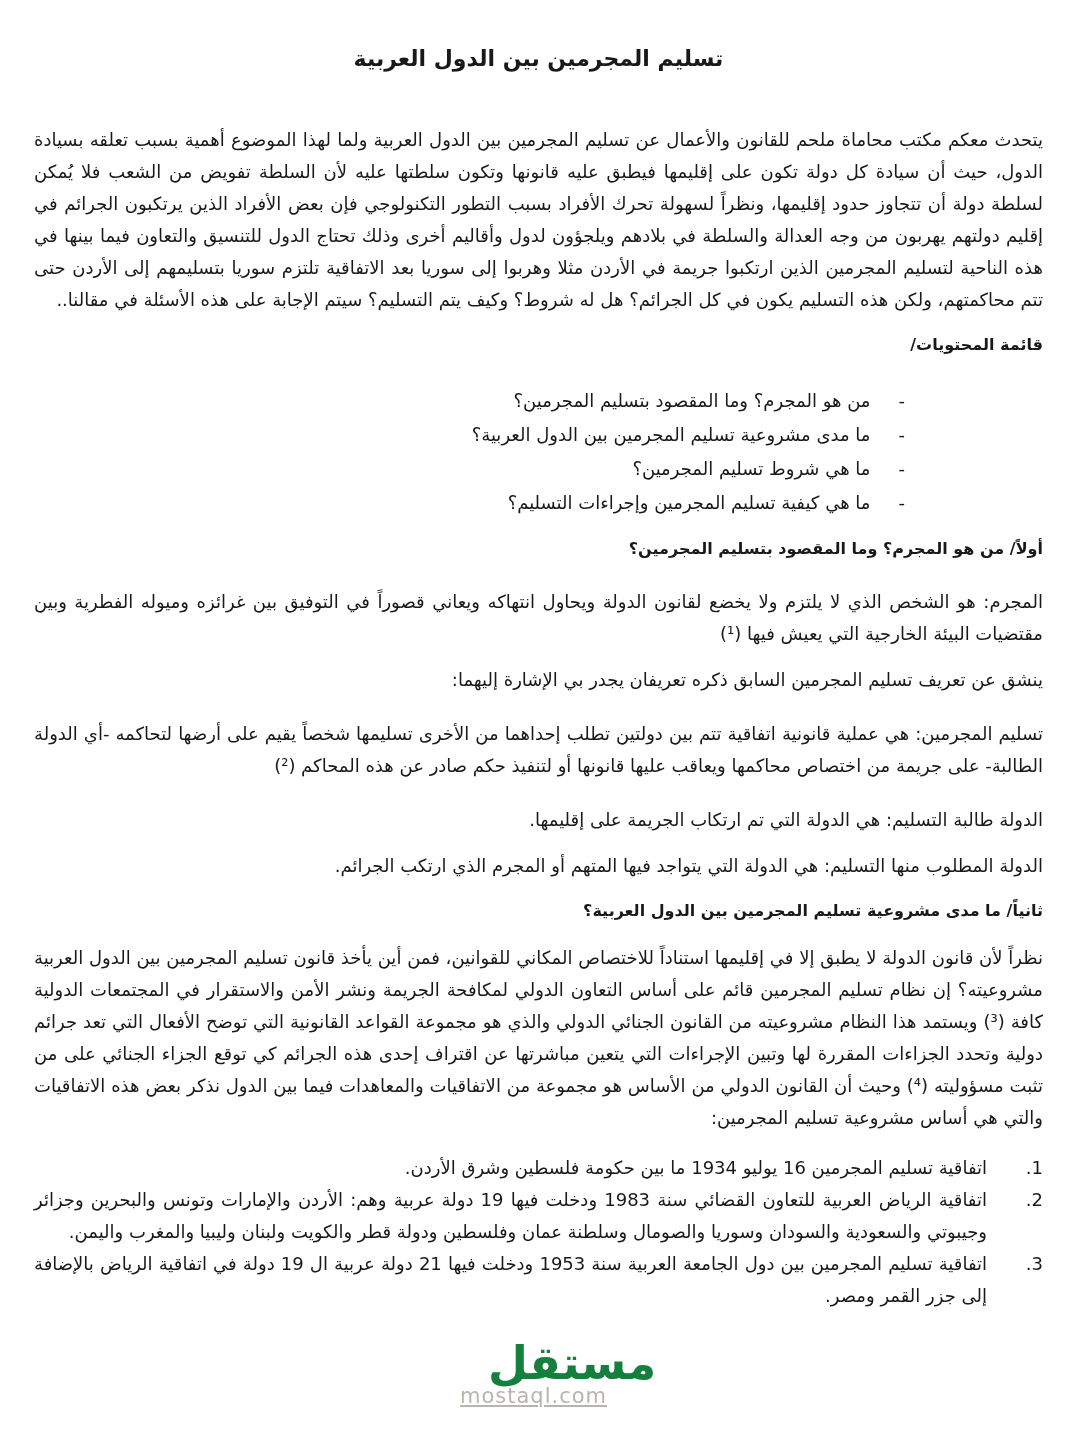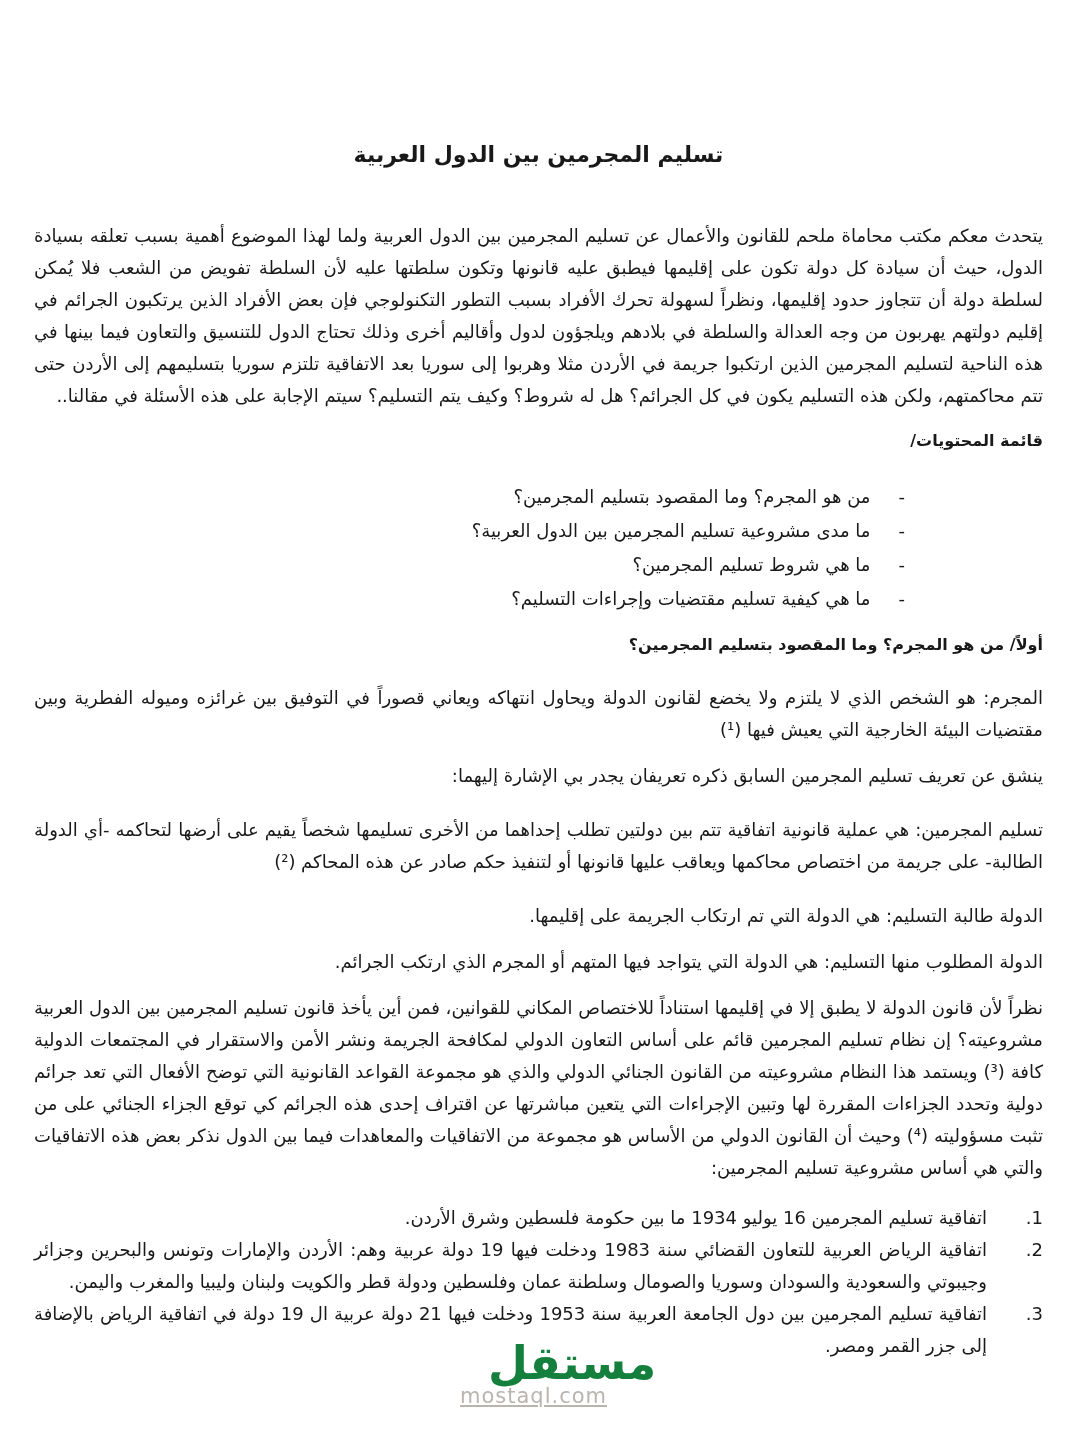--- a/index.html
+++ b/index.html
@@ -39,22 +39,21 @@
     color: #b9b4ae;
     letter-spacing: 1px;
     direction: ltr;
     font-family: "DejaVu Sans", sans-serif;
     text-decoration: underline;
   }
   .content {
     position: relative;
     z-index: 1;
     direction: rtl;
-    padding: 100px 24px 0 34px;
-    margin-top: 40px;
+    padding: 44px 24px 0 34px;
   }
   .doc-title {
     text-align: center;
     font-weight: bold;
     font-size: 22px;
     line-height: 30px;
     margin: 0 0 50px 0;
   }
   .para {
     font-size: 18px;
@@ -122,32 +121,33 @@
       <div class="toc-item">
         <span class="toc-dash">-</span>
         <span>ما مدى مشروعية تسليم المجرمين بين الدول العربية؟</span>
       </div>
       <div class="toc-item">
         <span class="toc-dash">-</span>
         <span>ما هي شروط تسليم المجرمين؟</span>
       </div>
       <div class="toc-item">
         <span class="toc-dash">-</span>
-        <span>ما هي كيفية تسليم مقتضيات وإجراءات التسليم؟</span>
+        <span>ما هي كيفية تسليم المجرمين وإجراءات التسليم؟</span>
       </div>
     </div>
 
     <div class="heading more-after">أولاً/ من هو المجرم؟ وما المقصود بتسليم المجرمين؟</div>
 
     <p class="para">المجرم: هو الشخص الذي لا يلتزم ولا يخضع لقانون الدولة ويحاول انتهاكه ويعاني قصوراً في التوفيق بين غرائزه وميوله الفطرية وبين مقتضيات البيئة الخارجية التي يعيش فيها (¹)</p>
     <p class="para last-gap">ينشق عن تعريف تسليم المجرمين السابق ذكره تعريفان يجدر بي الإشارة إليهما:</p>
     <p class="para last-gap">تسليم المجرمين: هي عملية قانونية اتفاقية تتم بين دولتين تطلب إحداهما من الأخرى تسليمها شخصاً يقيم على أرضها لتحاكمه -أي الدولة الطالبة- على جريمة من اختصاص محاكمها ويعاقب عليها قانونها أو لتنفيذ حكم صادر عن هذه المحاكم (²)</p>
     <p class="para">الدولة طالبة التسليم: هي الدولة التي تم ارتكاب الجريمة على إقليمها.</p>
     <p class="para">الدولة المطلوب منها التسليم: هي الدولة التي يتواجد فيها المتهم أو المجرم الذي ارتكب الجرائم.</p>
 
+    <div class="heading">ثانياً/ ما مدى مشروعية تسليم المجرمين بين الدول العربية؟</div>
 
     <p class="para">نظراً لأن قانون الدولة لا يطبق إلا في إقليمها استناداً للاختصاص المكاني للقوانين، فمن أين يأخذ قانون تسليم المجرمين بين الدول العربية مشروعيته؟ إن نظام تسليم المجرمين قائم على أساس التعاون الدولي لمكافحة الجريمة ونشر الأمن والاستقرار في المجتمعات الدولية كافة (³) ويستمد هذا النظام مشروعيته من القانون الجنائي الدولي والذي هو مجموعة القواعد القانونية التي توضح الأفعال التي تعد جرائم دولية وتحدد الجزاءات المقررة لها وتبين الإجراءات التي يتعين مباشرتها عن اقتراف إحدى هذه الجرائم كي توقع الجزاء الجنائي على من تثبت مسؤوليته (⁴) وحيث أن القانون الدولي من الأساس هو مجموعة من الاتفاقيات والمعاهدات فيما بين الدول نذكر بعض هذه الاتفاقيات والتي هي أساس مشروعية تسليم المجرمين:</p>
 
     <div class="num-list">
       <div class="num-item">
         <span class="num-marker">1.</span>
         <span class="num-text">اتفاقية تسليم المجرمين 16 يوليو 1934 ما بين حكومة فلسطين وشرق الأردن.</span>
       </div>
       <div class="num-item">
         <span class="num-marker">2.</span>

